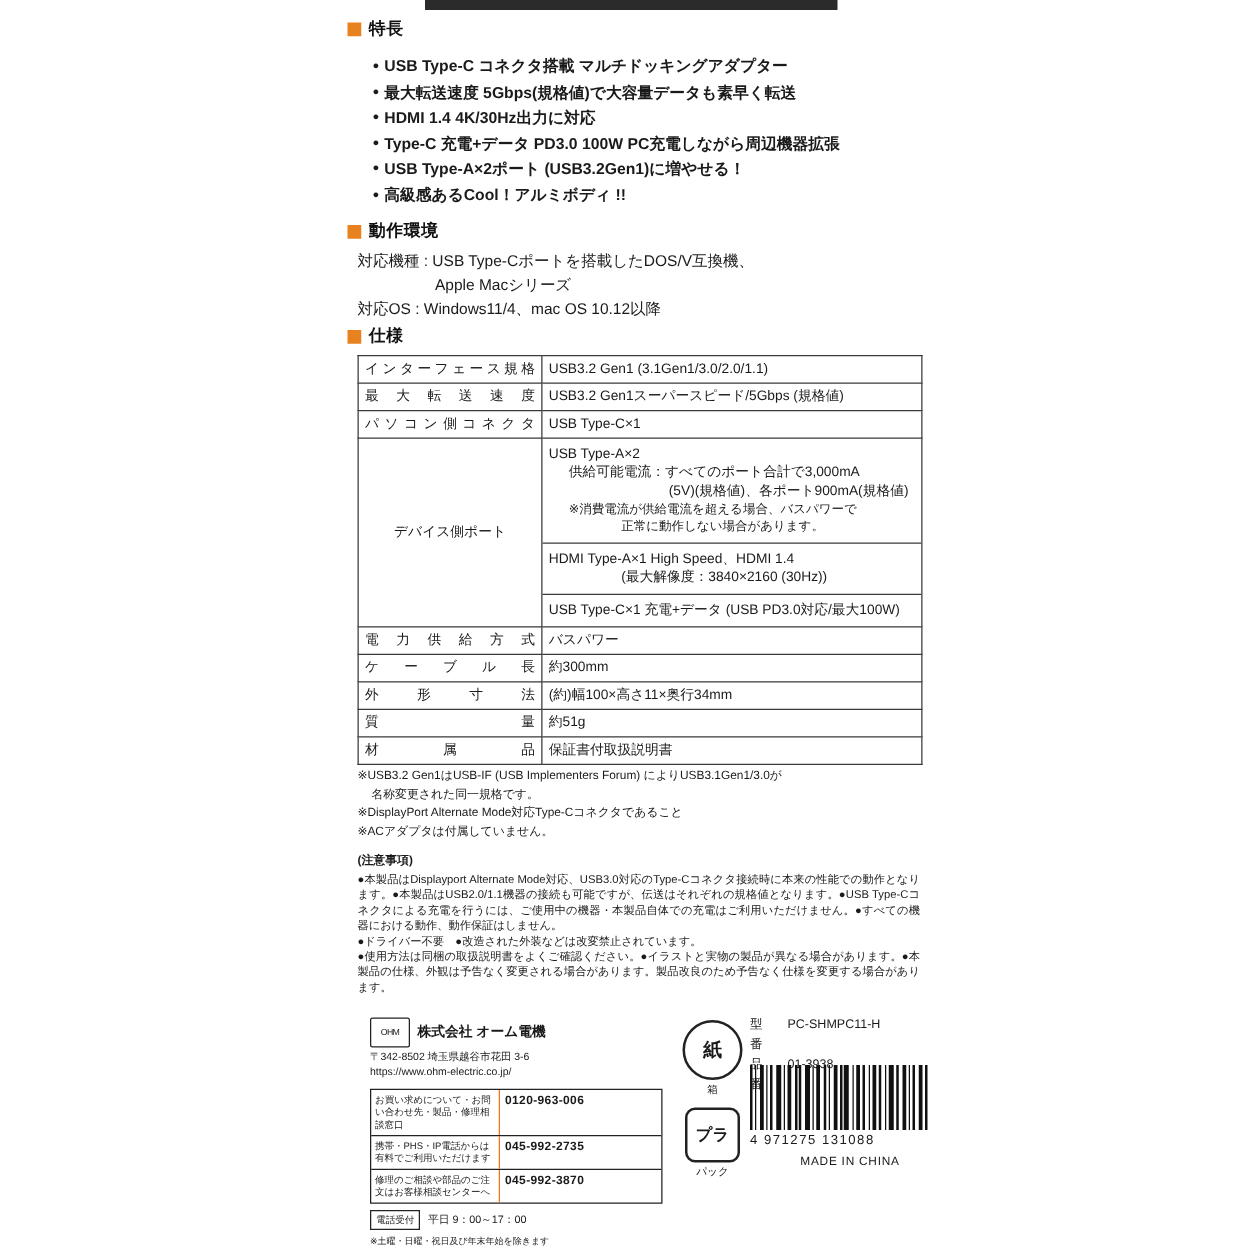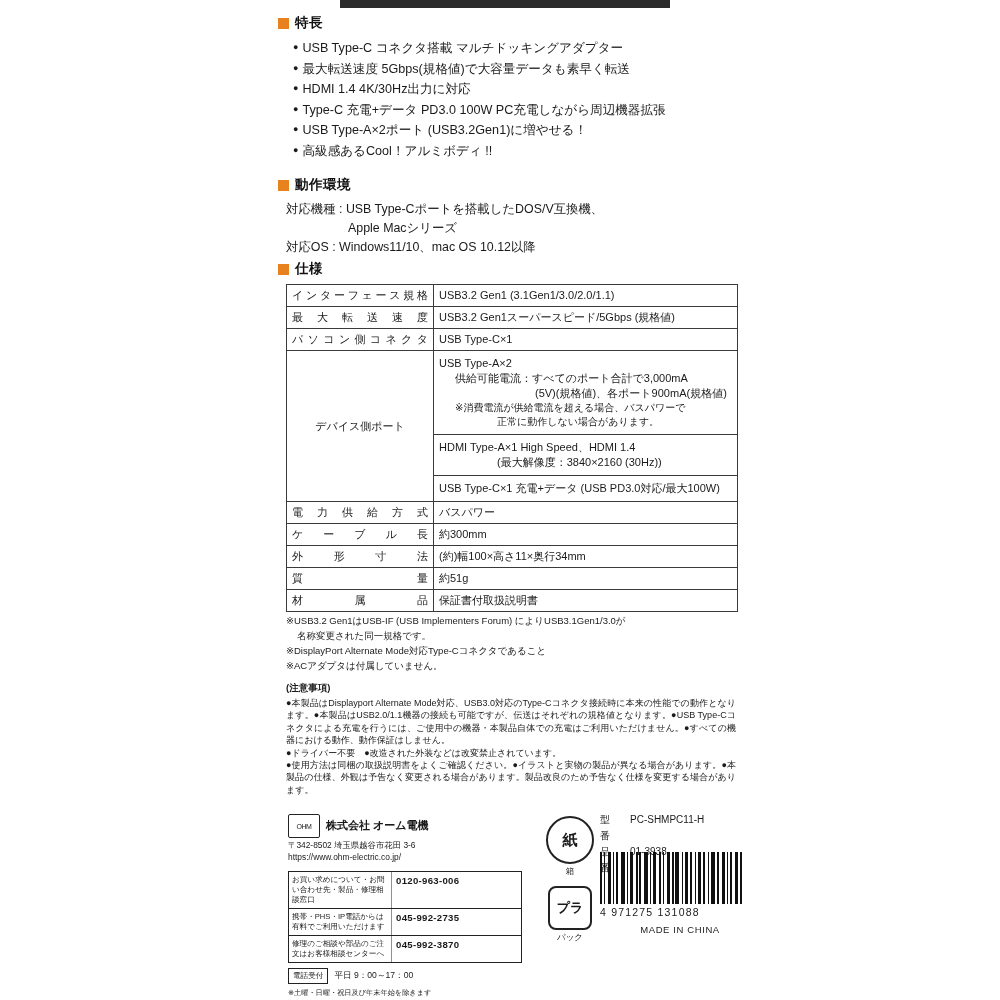--- a/index.html
+++ b/index.html
@@ -6,21 +6,21 @@
   body{width:1000px;height:1000px;font-family:"Liberation Sans","DejaVu Sans",sans-serif;color:#1a1a1a;overflow:hidden;}
   .page{position:relative;width:1000px;height:1000px;}
   .panel{position:absolute;left:278px;top:0;width:460px;height:1000px;}
   .topbar{position:absolute;left:340px;top:0;width:330px;height:8px;background:#2b2b2b;}
 
   .sec-head{display:flex;align-items:center;gap:6px;margin:0 0 6px 0;}
   .sec-mark{width:11px;height:11px;background:#e8821e;display:inline-block;}
   .sec-title{font-size:13.5px;font-weight:bold;letter-spacing:.5px;color:#111;}
 
   .feat{position:absolute;left:0;top:14px;width:460px;}
-  ul.bullets{list-style:none;margin:7px;padding:0 0 0 8px;}
+  ul.bullets{list-style:none;margin:12px;padding:0 0 0 8px;font-weight:bold;}
   ul.bullets li{font-size:12.6px;line-height:19.5px;white-space:nowrap;}
   ul.bullets li:before{content:"\25CF";font-size:9px;margin-right:4px;position:relative;top:-2px;}
 
   .env{position:absolute;left:0;top:176px;width:460px;}
   .env-lines{padding-left:8px;font-size:12.4px;line-height:19px;}
   .env-lines .indent{padding-left:62px;}
 
   .spec{position:absolute;left:0;top:260px;width:460px;}
   table.spec-tbl{border-collapse:collapse;width:452px;margin-left:8px;table-layout:fixed;}
   table.spec-tbl td{border:1px solid #3a3a3a;padding:3px 5px;font-size:11px;line-height:15px;vertical-align:middle;}
@@ -35,21 +35,21 @@
   .devcell .blk{padding:5px 5px;}
   .devcell .blk + .blk{border-top:1px solid #3a3a3a;}
 
   .notes{position:absolute;left:8px;top:614px;width:450px;}
   .notes p{margin:0 0 2px 0;font-size:9.5px;line-height:13px;}
   .notes .n-ind{padding-left:11px;}
   .caution-h{margin:10px 0 2px 0;font-size:9.5px;font-weight:bold;}
   .caution p{margin:0;font-size:9px;line-height:12.4px;text-align:justify;}
 
   .footer{position:absolute;left:0;top:806px;width:460px;height:190px;}
-  .company{position:absolute;left:10px;top:8px;width:250px;}
+  .company{position:absolute;left:18px;top:8px;width:250px;}
   .co-top{display:flex;align-items:flex-start;gap:6px;}
   .co-logo{width:30px;height:22px;border:1px solid #222;border-radius:2px;display:flex;align-items:center;justify-content:center;font-size:7px;letter-spacing:-.5px;}
   .co-name{font-size:11px;font-weight:bold;padding-top:4px;}
   .co-addr{font-size:8.4px;line-height:11.5px;margin-top:2px;}
   .co-url{font-size:8.4px;}
   .contact{margin-top:8px;border:1px solid #222;width:232px;}
   .contact .row{display:flex;border-bottom:1px solid #222;}
   .contact .row:last-child{border-bottom:none;}
   .contact .rl{font-size:7.6px;line-height:10px;padding:3px 3px;width:96px;border-right:1px solid #f97316;}
   .contact .rr{font-size:9.6px;font-weight:bold;padding:3px 4px;flex:1;letter-spacing:.3px;}
@@ -98,21 +98,21 @@
     </div>
 
     <div class="env">
       <div class="sec-head">
         <span class="sec-mark"></span>
         <span class="sec-title">動作環境</span>
       </div>
       <div class="env-lines">
         <div>対応機種 : USB Type-Cポートを搭載したDOS/V互換機、</div>
         <div class="indent">Apple Macシリーズ</div>
-        <div>対応OS : Windows11/10、mac OS 10.12以降</div>
+        <div>対応OS : Windows11/4、mac OS 10.12以降</div>
       </div>
     </div>
 
     <div class="spec">
       <div class="sec-head">
         <span class="sec-mark"></span>
         <span class="sec-title">仕様</span>
       </div>
       <table class="spec-tbl">
         <tbody>

